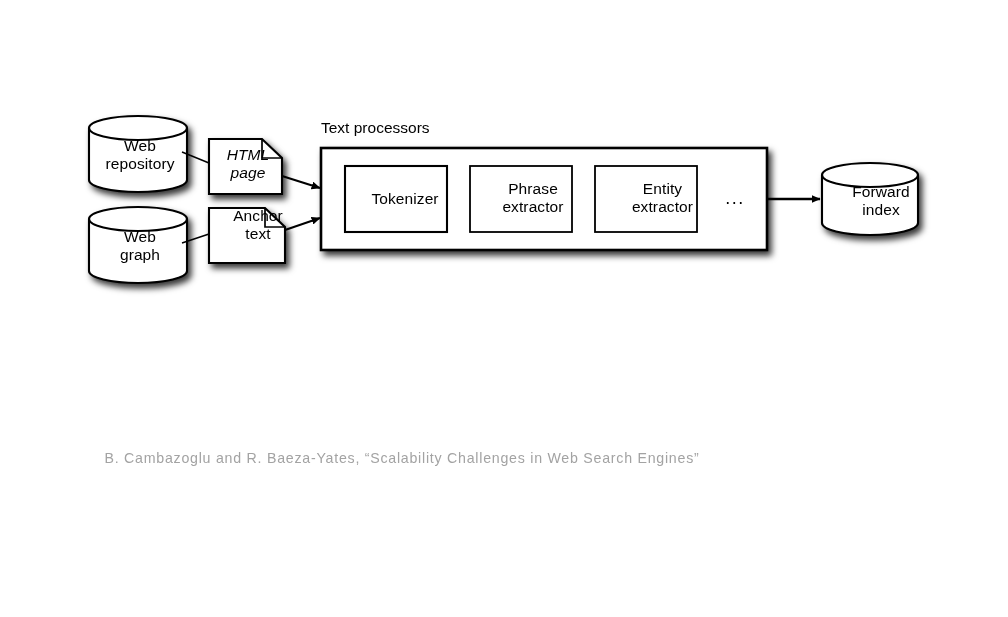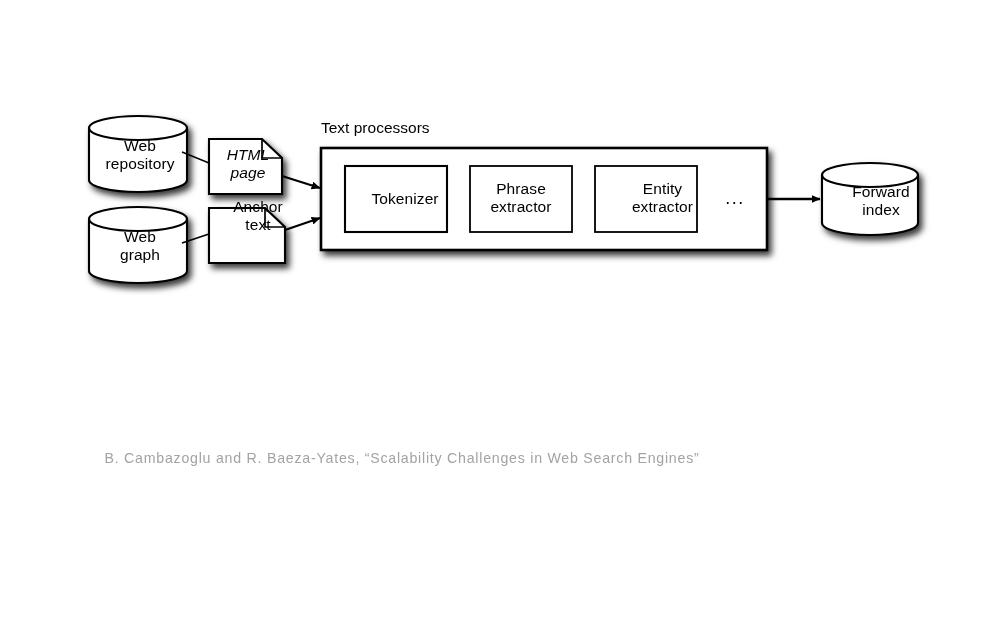--- a/index.html
+++ b/index.html
@@ -42,25 +42,25 @@
     color: #000;
     font-size: 15.5px;
     white-space: pre-line;
     pointer-events: none;
     letter-spacing: 0.1px;
   }
 
   .lbl-web-repository { left: 86px;  top: 137px; width: 108px; }
   .lbl-web-graph      { left: 86px;  top: 228px; width: 108px; }
   .lbl-html-page      { left: 211px; top: 146px; width: 74px; font-style: italic;  }
-  .lbl-anchor-text    { left: 211px; top: 198px; width: 94px;  }
+  .lbl-anchor-text    { left: 211px; top: 207px; width: 94px;  }
   .lbl-forward-index  { left: 822px; top: 183px; width: 118px;  }
 
   .lbl-tokenizer       { left: 347px; top: 190px; width: 116px; }
-  .lbl-phrase          { left: 472px; top: 180px; width: 98px; }
+  .lbl-phrase          { left: 472px; top: 180px; width: 122px; }
   .lbl-entity          { left: 620px; top: 180px; width: 85px; }
 
   .lbl-section-title {
     position: absolute;
     left: 321px;
     top: 119px;
     font-size: 15.5px;
     color: #000;
     text-align: left;
     white-space: nowrap;

